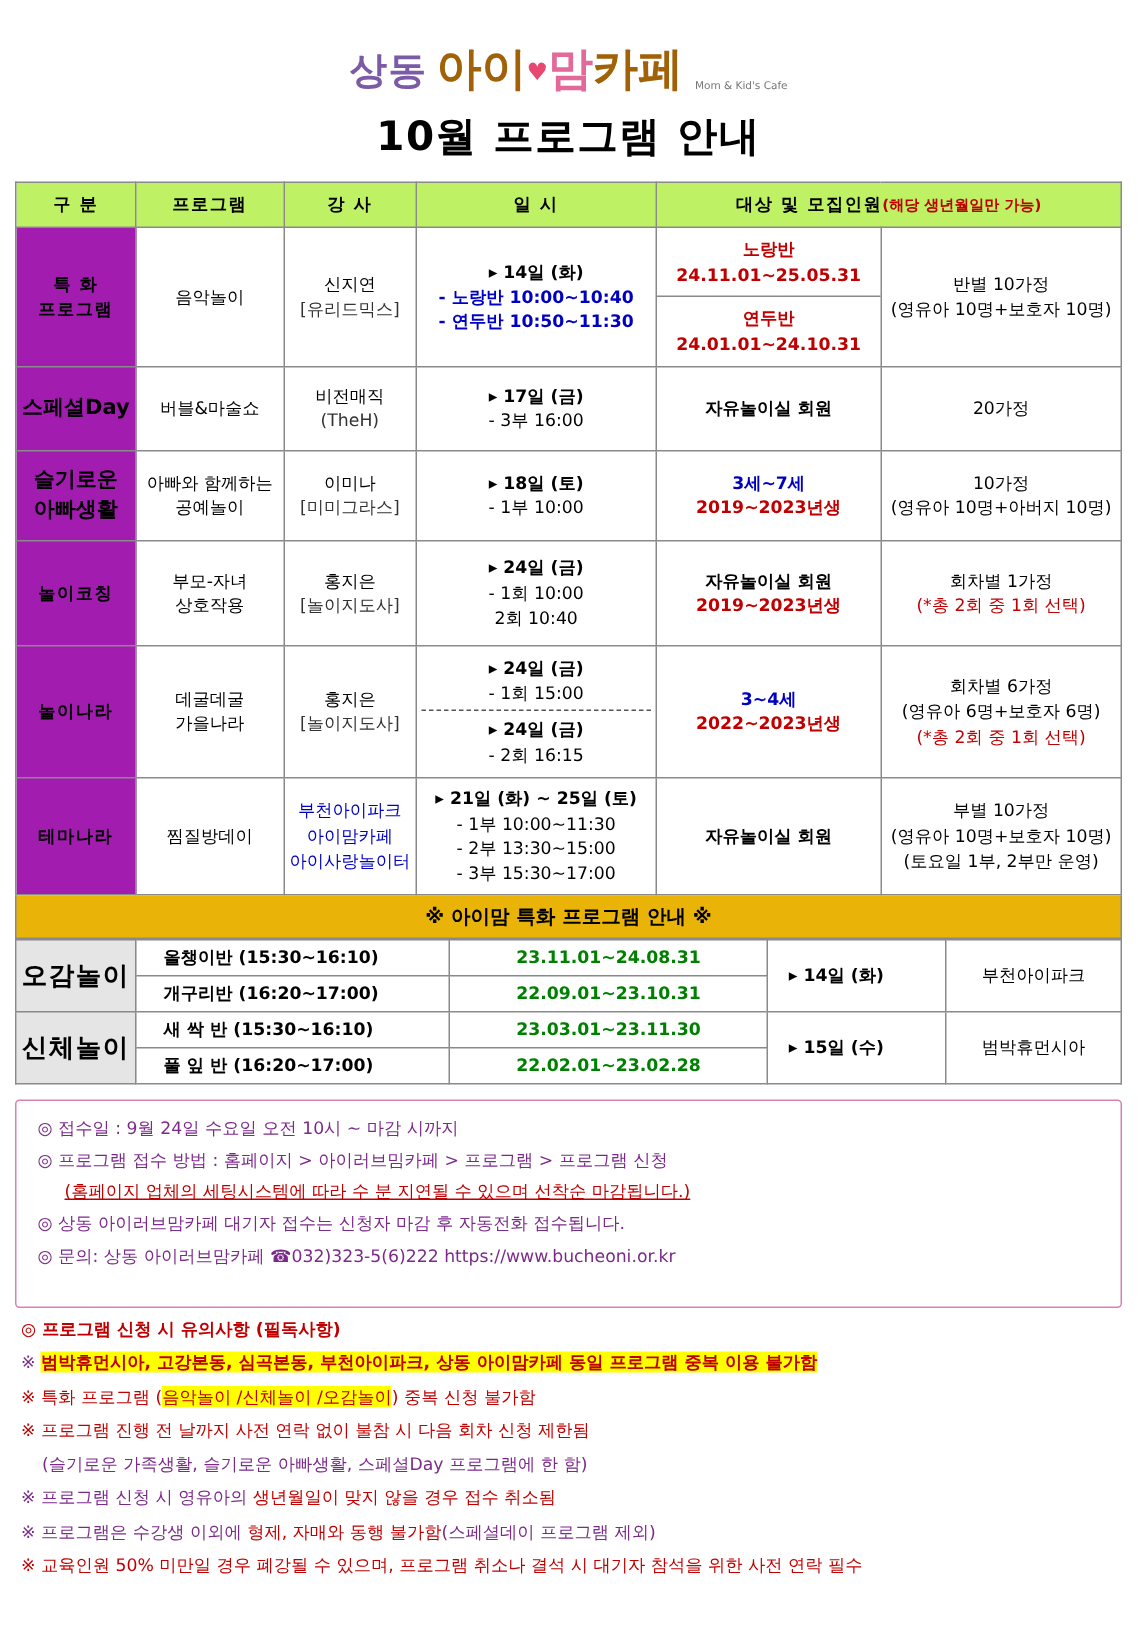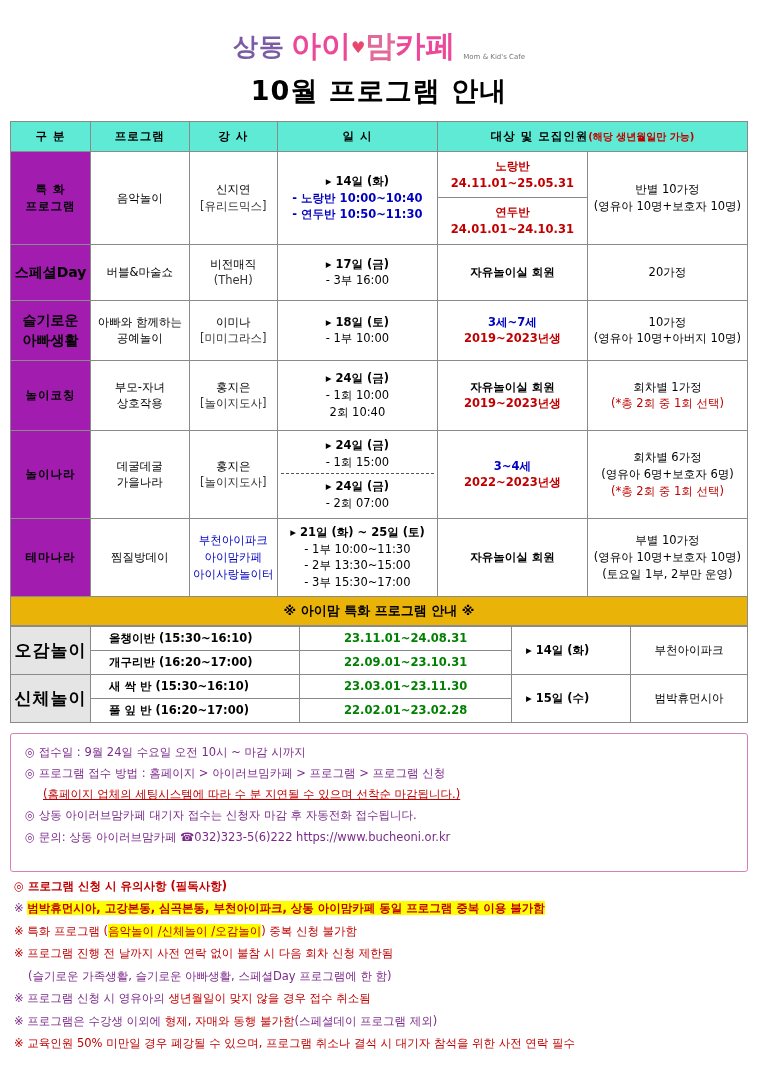--- a/index.html
+++ b/index.html
@@ -25,21 +25,21 @@
     font-weight: bold;
     color: #7b5aa6;
     letter-spacing: 1px;
   }
   .logo-main {
     font-size: 30px;
     font-weight: bold;
     color: #e26a9a;
     letter-spacing: 0px;
   }
-  .logo-main .blue { color: #ec4899; }
+  .logo-main .blue { color: #a16207; }
   .logo-main .heart { color: #e8486f; font-size: 16px; vertical-align: middle; }
   .logo-sub {
     font-size: 7px;
     color: #777;
     margin-left: 2px;
     align-self: flex-end;
     padding-bottom: 6px;
   }
   .title {
     text-align: center;
@@ -57,21 +57,21 @@
   }
   table.main td, table.main th {
     border: 1px solid #8a8a8a;
     font-size: 11.5px;
     text-align: center;
     vertical-align: middle;
     padding: 4px 3px;
     line-height: 1.45;
   }
   thead th {
-    background: #5eead4;
+    background: #bef264;
     font-weight: bold;
     font-size: 13px;
     height: 30px;
     letter-spacing: 1px;
   }
   thead th .small {
     font-size: 10px;
     color: #c00000;
     font-weight: bold;
     letter-spacing: 0;
@@ -304,21 +304,21 @@
           <div>홍지은</div>
           <div class="sub">[놀이지도사]</div>
         </td>
         <td class="datecell inner-two">
           <div class="dashed-split">
             <div class="dline bold">▸ 24일 (금)</div>
             <div class="dline">- 1회 15:00</div>
           </div>
           <div style="padding-top:4px">
             <div class="dline bold">▸ 24일 (금)</div>
-            <div class="dline">- 2회 07:00</div>
+            <div class="dline">- 2회 16:15</div>
           </div>
         </td>
         <td>
           <div class="blue bold">3~4세</div>
           <div class="red bold">2022~2023년생</div>
         </td>
         <td>
           <div>회차별 6가정</div>
           <div>(영유아 6명+보호자 6명)</div>
           <div class="red">(*총 2회 중 1회 선택)</div>

